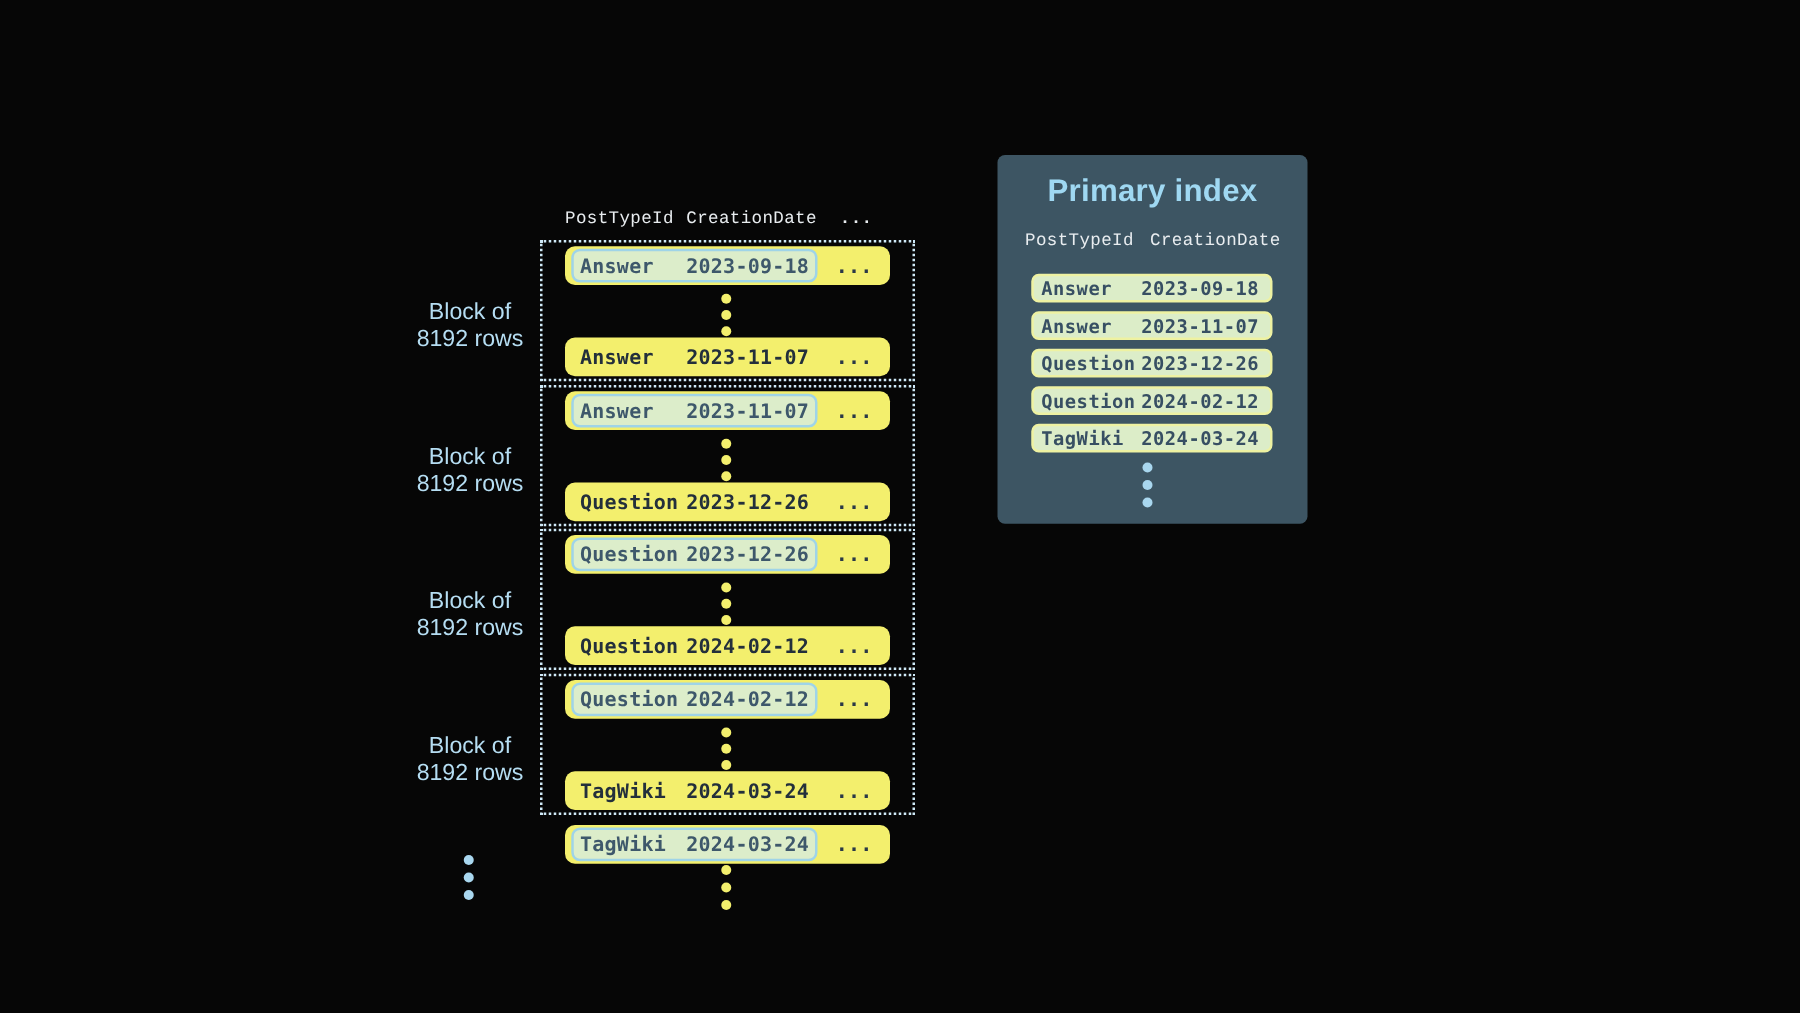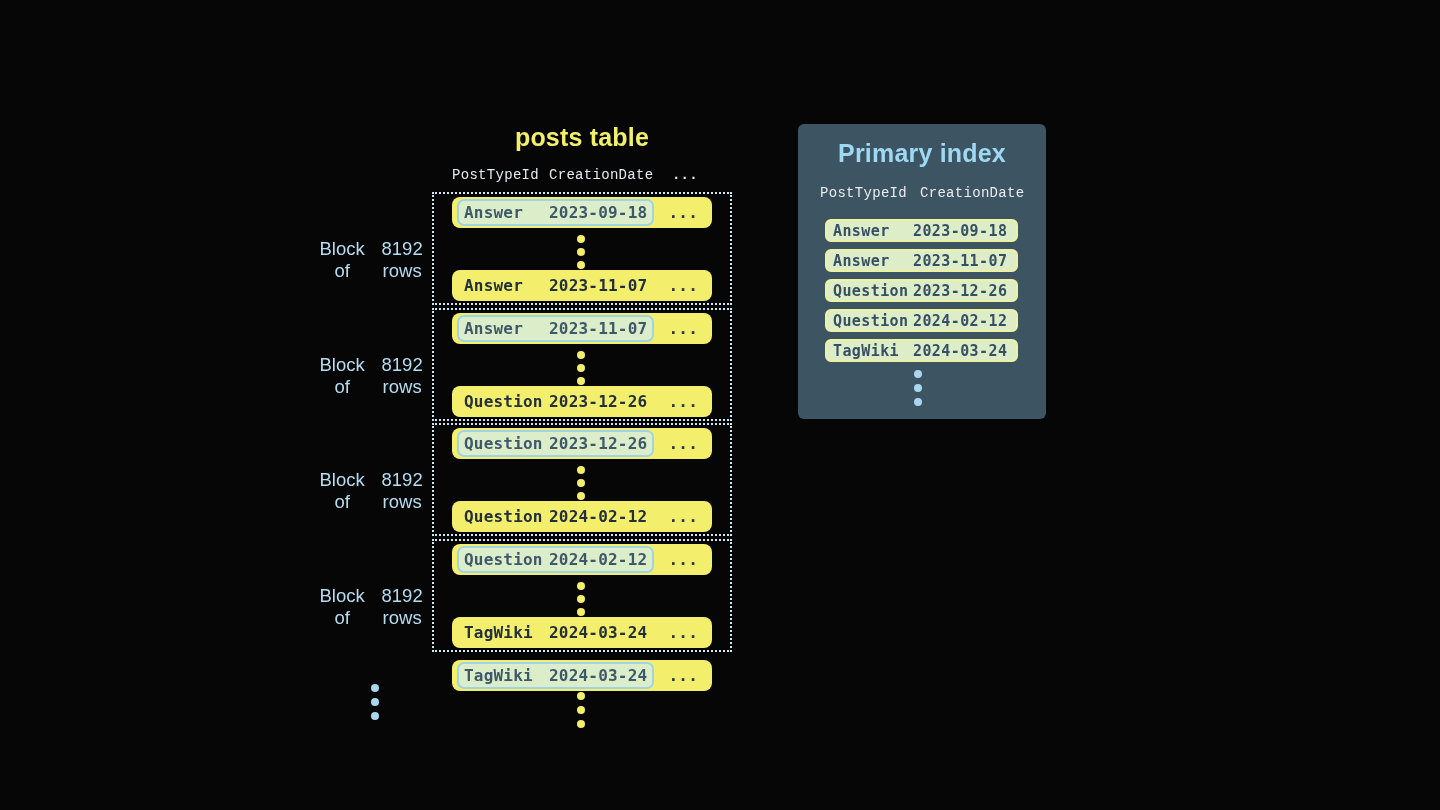--- a/index.html
+++ b/index.html
@@ -24,21 +24,21 @@
   .posts-header .hdr-ellipsis { margin-left:auto; font-weight:bold; }
 
   .block {
     position:absolute; left:432px; width:300px; height:113px;
     border:2px dotted #cfe9f7;
   }
   .b0 { top:192px; } .b1 { top:308px; } .b2 { top:423px; } .b3 { top:539px; }
 
   .block-label {
     position:absolute; left:316px; width:120px; text-align:center;
-    display:flex; color:#b5ddf2;
+    display:flex; flex-direction:column; color:#b5ddf2;
     font-size:18.5px; line-height:21.5px; font-weight:400;
   }
   .l0 { top:238px; } .l1 { top:354px; } .l2 { top:469px; } .l3 { top:585px; }
 
   .prow {
     position:absolute; left:18px; width:260px; height:31px;
     background:#f3ef6d; border-radius:8px;
     display:flex; align-items:center; padding:0 14px 0 5px;
     font-family:"DejaVu Sans Mono", monospace; font-weight:bold;
     font-size:16px; letter-spacing:0.2px; color:#232f3b; white-space:pre;
@@ -87,21 +87,20 @@
   }
   .i0 { top:95px; } .i1 { top:125px; } .i2 { top:155px; } .i3 { top:185px; } .i4 { top:215px; }
   .itype { display:inline-block; width:80px; }
   .panel .vdots { position:absolute; left:116px; top:246px; }
 </style>
 </head>
 <body>
 
 <div class="canvas">
 
-  <div class="posts-title">posts table</div>
 
   <div class="posts-header mono">
     <span class="col1">PostTypeId</span>
     <span class="col2">CreationDate</span>
     <span class="hdr-ellipsis">...</span>
   </div>
 
   <div class="block-label l0">
     <span>Block of</span>
     <span>8192 rows</span>

